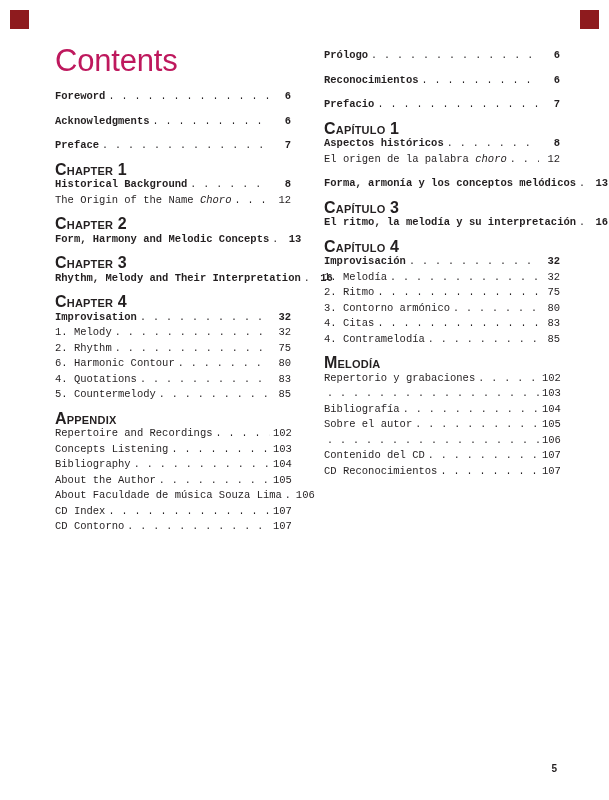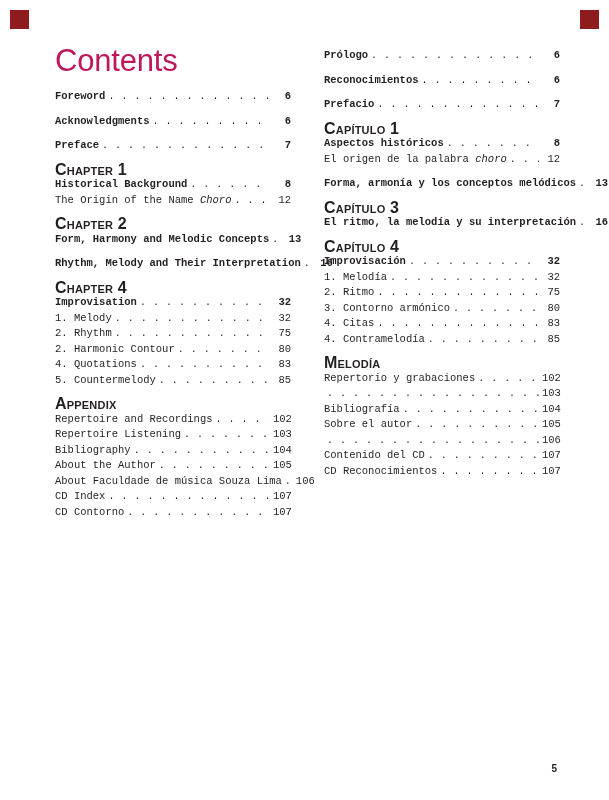--- a/index.html
+++ b/index.html
@@ -129,20 +129,21 @@
             <span class="label">The Origin of the Name <em>Choro</em></span>
             <span class="dots"></span>
             <span class="pg">12</span>
           </div>
           <div class="kicker">Chapter 2</div>
           <div class="row bold gap">
             <span class="label">Form, Harmony and Melodic Concepts</span>
             <span class="dots"></span>
             <span class="pg">13</span>
           </div>
+          <div class="kicker">Chapter 3</div>
           <div class="row bold gap">
             <span class="label">Rhythm, Melody and Their Interpretation</span>
             <span class="dots"></span>
             <span class="pg">16</span>
           </div>
           <div class="kicker">Chapter 4</div>
           <div class="row bold">
             <span class="label">Improvisation</span>
             <span class="dots"></span>
             <span class="pg">32</span>
@@ -151,42 +152,42 @@
             <span class="label">1. Melody</span>
             <span class="dots"></span>
             <span class="pg">32</span>
           </div>
           <div class="row">
             <span class="label">2. Rhythm</span>
             <span class="dots"></span>
             <span class="pg">75</span>
           </div>
           <div class="row">
-            <span class="label">2. Harmonic Contour</span>
+            <span class="label">6. Harmonic Contour</span>
             <span class="dots"></span>
             <span class="pg">80</span>
           </div>
           <div class="row">
             <span class="label">4. Quotations</span>
             <span class="dots"></span>
             <span class="pg">83</span>
           </div>
           <div class="row gap">
             <span class="label">5. Countermelody</span>
             <span class="dots"></span>
             <span class="pg">85</span>
           </div>
           <div class="kicker">Appendix</div>
           <div class="row">
             <span class="label">Repertoire and Recordings</span>
             <span class="dots"></span>
             <span class="pg">102</span>
           </div>
           <div class="row">
-            <span class="label">Repertoire Listening</span>
+            <span class="label">Concepts Listening</span>
             <span class="dots"></span>
             <span class="pg">103</span>
           </div>
           <div class="row">
             <span class="label">Bibliography</span>
             <span class="dots"></span>
             <span class="pg">104</span>
           </div>
           <div class="row">
             <span class="label">About the Author</span>

